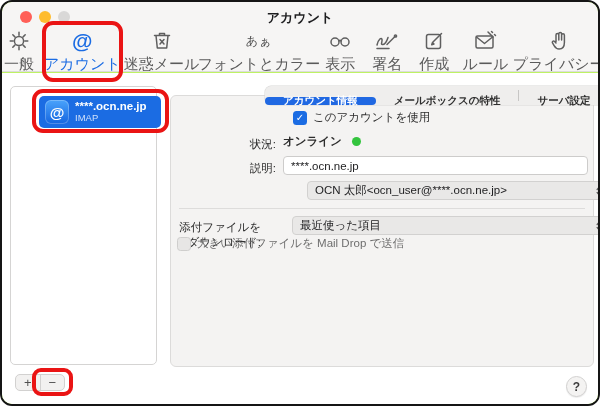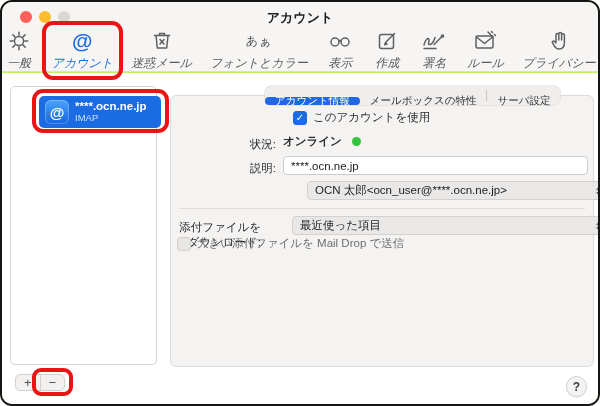--- a/index.html
+++ b/index.html
@@ -28,21 +28,21 @@
   .toolbar{
     position:absolute; left:0; top:24px; width:100%; height:44px;
     display:flex; justify-content:center; align-items:flex-start; gap:13px;
   }
   .tb-item{
     position:relative; display:flex; flex-direction:column; align-items:center;
     gap:1px; padding:2px 3px; min-width:34px;
   }
   .tb-icon{ height:26px; display:flex; align-items:center; justify-content:center; color:#5f5f5f; }
   .tb-icon svg{ stroke:#5f5f5f; fill:none; stroke-width:1.5; stroke-linecap:round; stroke-linejoin:round; }
-  .tb-label{ font-size:12px; color:#5a5a5a; white-space:nowrap;font-style:italic; }
+  .tb-label{ font-size:15px; color:#5a5a5a; white-space:nowrap; }
   .tb-item.selected .tb-label{ color:#1b6ce3; }
   .tb-item.selected .tb-icon{ color:#1b6ce3; }
   .at-glyph{ font-size:21px; font-weight:600; line-height:22px; }
   .aa-glyph{ font-size:12px; color:#4a4a4a; letter-spacing:1px; }
   .ring{
     position:absolute; border:4px solid #ea1414; border-radius:11px; pointer-events:none; z-index:30;
   }
   .ring.tb{ left:-7px; top:-5px; right:-7px; bottom:-6px; }
 
   
@@ -71,22 +71,22 @@
     position:absolute; left:168px; top:22px; width:424px; height:272px;
     background:#f4f3f2; border:1px solid #dcdbda; border-radius:6px;
   }
 
   
   .tabs{
     position:absolute; left:263px; top:13px; height:19px; display:flex; z-index:5;
     background:#efeeed; border-radius:6px; box-shadow:0 0 0 .5px #d8d7d6;
   }
   .tab{
-    position:relative; display:flex; align-items:center; padding:0 10px;
-    font-size:10.5px; font-weight:normal; color:#2f2f2f; white-space:nowrap;margin-top:11px;
+    position:relative; display:flex; align-items:center; padding:0 18px;
+    font-size:10.5px; font-weight:bold; color:#2f2f2f; white-space:nowrap;margin-top:11px;
   }
   .tab.selected{ background:#2068e2; color:#fff; border-radius:6px; }
   .tab-sep{ width:1px; height:11px; background:#c7c6c5; align-self:center; }
 
   
   .row{ position:absolute; display:flex; align-items:center; }
   .flabel{ position:absolute; text-align:right; font-size:11.5px; color:#2d2d2d; }
   .checkbox{
     width:14px; height:14px; border-radius:3.5px; flex:0 0 auto;
     display:flex; align-items:center; justify-content:center; font-size:10px;
@@ -185,38 +185,38 @@
             <circle cx="8" cy="13" r="4"></circle>
             <circle cx="18" cy="13" r="4"></circle>
             <path d="M12 12q1-1.6 2 0"></path>
           </svg>
         </div>
         <div class="tb-label">表示</div>
       </div>
 
       <div class="tb-item">
         <div class="tb-icon">
-          <svg width="24" height="24" viewBox="0 0 24 24">
-            <rect x="4.5" y="5.5" width="14" height="14" rx="2"></rect>
-            <path d="M10.5 13.5L19.5 4.5l0 0M10.5 13.5l-.8 2.3 2.3-.8z"></path>
-          </svg>
-        </div>
-        <div class="tb-label">作成</div>
-      </div>
-
-      <div class="tb-item">
-        <div class="tb-icon">
           <svg width="26" height="24" viewBox="0 0 26 24">
             <path d="M3 16c1.5-6 4.5-8 5-5.5S6 16 9 15.5s4-4 5-7"></path>
             <path d="M13 15.5L21 7.5"></path>
             <circle cx="21.5" cy="7" r="1.1"></circle>
             <path d="M3 19.5h12"></path>
           </svg>
         </div>
         <div class="tb-label">署名</div>
+      </div>
+
+      <div class="tb-item">
+        <div class="tb-icon">
+          <svg width="24" height="24" viewBox="0 0 24 24">
+            <rect x="4.5" y="5.5" width="14" height="14" rx="2"></rect>
+            <path d="M10.5 13.5L19.5 4.5l0 0M10.5 13.5l-.8 2.3 2.3-.8z"></path>
+          </svg>
+        </div>
+        <div class="tb-label">作成</div>
       </div>
 
       <div class="tb-item">
         <div class="tb-icon">
           <svg width="26" height="24" viewBox="0 0 26 24">
             <rect x="4" y="7" width="17" height="12" rx="1.5"></rect>
             <path d="M4.5 8l8 6.5 8-6.5"></path>
             <path d="M16 3l5 5M19.5 2.5l1 1M22.5 5.5l1 1"></path>
           </svg>
         </div>

